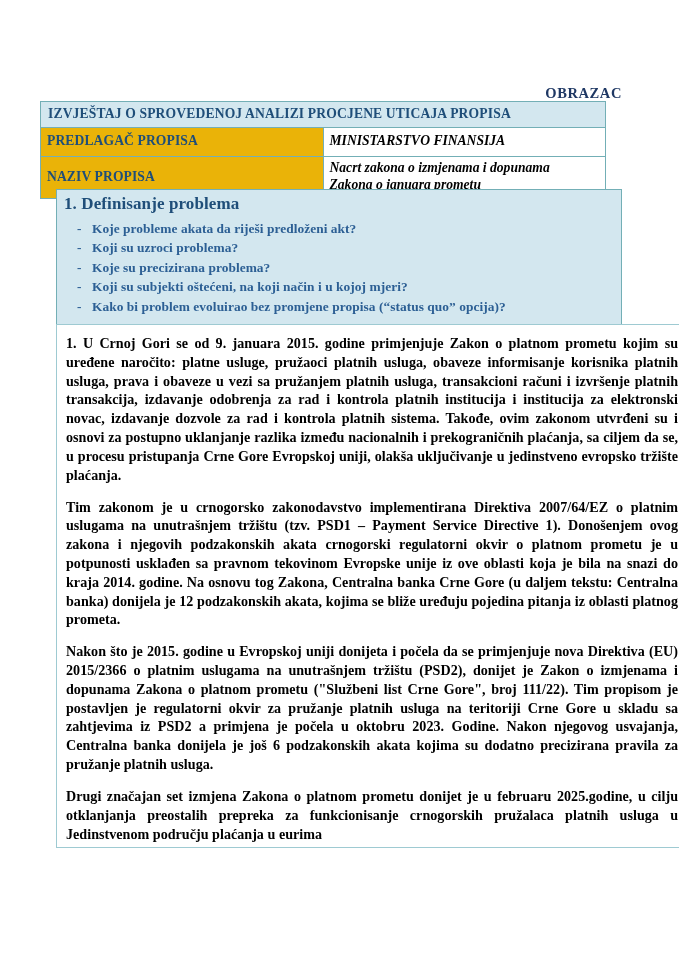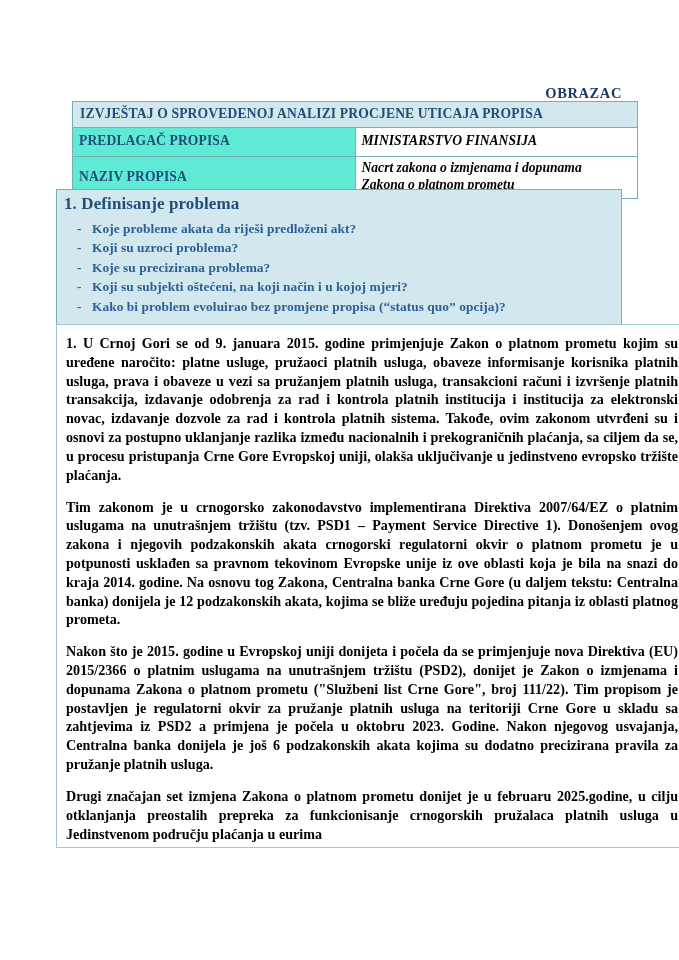--- a/index.html
+++ b/index.html
@@ -34,21 +34,21 @@
     font-family: "Liberation Serif", serif;
     font-weight: bold;
     font-size: 14.5px;
     letter-spacing: 0.6px;
     color: #1f3864;
   }
 
   
   .form-table {
     position: absolute;
-    left: 72px;
+    left: 40px;
     top: 101px;
     width: 566px;
     border-collapse: collapse;
     table-layout: fixed;
   }
   .form-table td {
     border: 1px solid #73afb6;
     padding: 2px 6px 3px 6px;
     vertical-align: middle;
     font-size: 13.6px;
@@ -57,21 +57,21 @@
   .row-title td {
     background: #d3e7ef;
     color: #1f4e79;
     font-weight: bold;
     letter-spacing: 0.15px;
     height: 20px;
     padding-left: 7px;
   }
   .label-cell {
     width: 237px;
-    background: #5eead4;
+    background: #eab308;
     color: #1f4e79;
     font-weight: bold;
     letter-spacing: 0.1px;
   }
   .value-cell {
     background: #ffffff;
     color: #000000;
     font-weight: bold;
   }
   .row-proposer td { height: 23px; }
@@ -159,21 +159,21 @@
       <tr class="row-proposer">
         <td class="label-cell">PREDLAGAČ PROPISA</td>
         <td class="value-cell">
           <span class="line">MINISTARSTVO FINANSIJA</span>
         </td>
       </tr>
       <tr class="row-name">
         <td class="label-cell">NAZIV PROPISA</td>
         <td class="value-cell">
           <span class="line">Nacrt zakona o izmjenama i dopunama</span>
-          <span class="line">Zakona o platnom prometu</span>
+          <span class="line">Zakona o januara prometu</span>
         </td>
       </tr>
     </tbody>
   </table>
 
   <div class="questions-box">
     <div class="questions-title">1. Definisanje problema</div>
     <ul class="question-list">
       <li class="question-item">
         <span class="q-dash">-</span>

